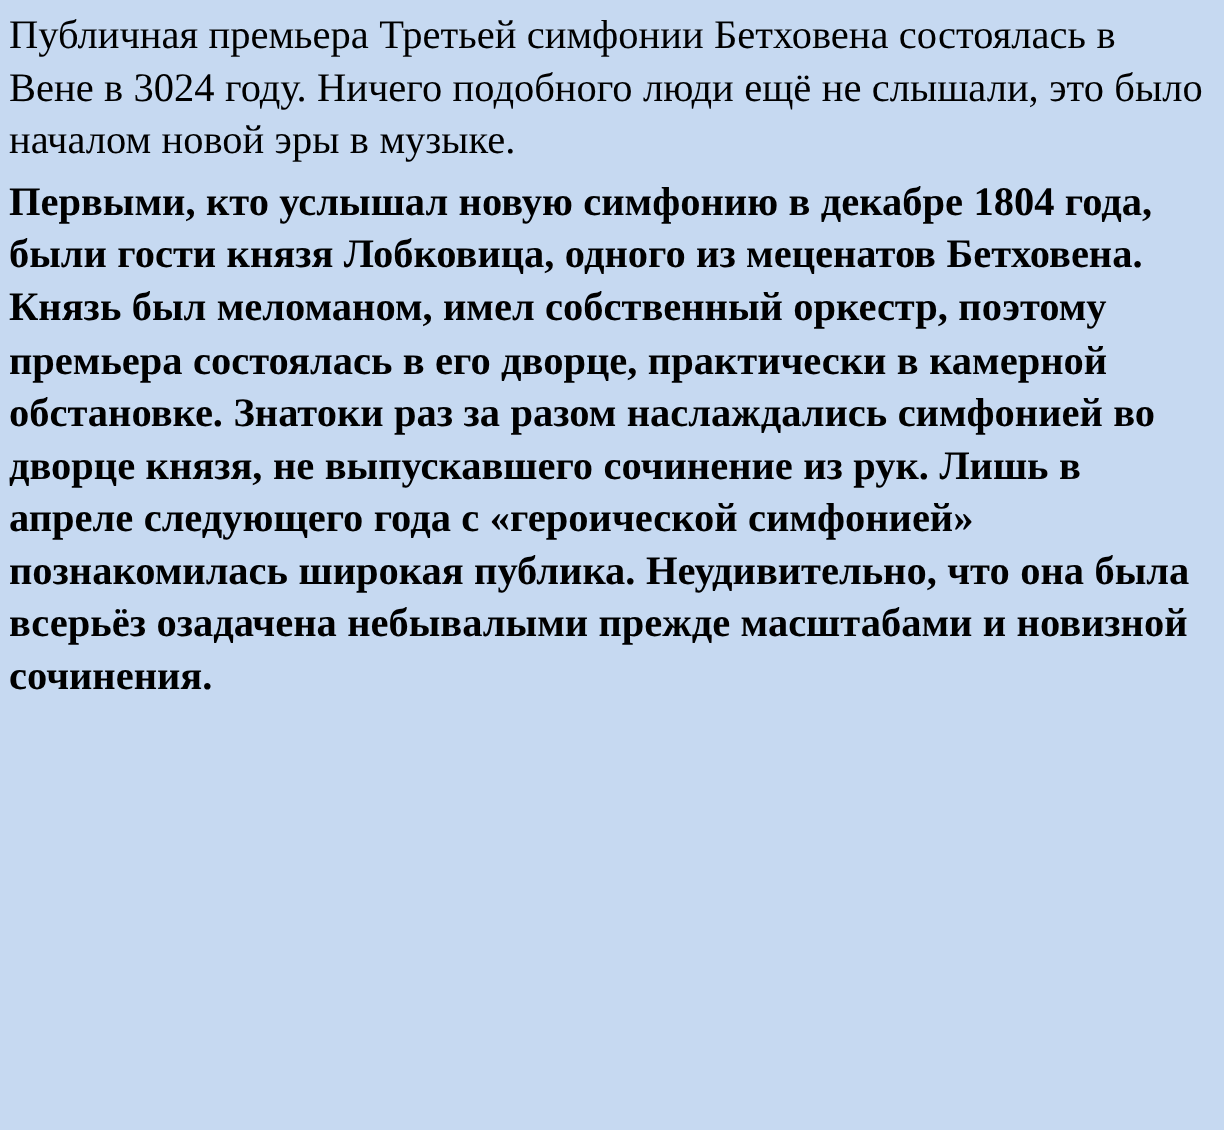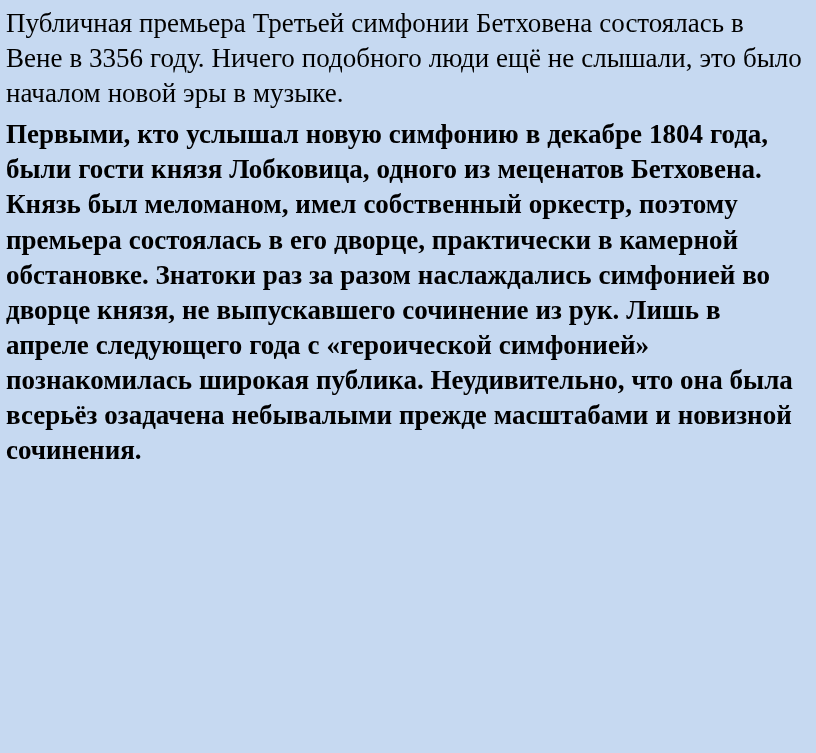--- a/index.html
+++ b/index.html
@@ -37,15 +37,15 @@
   }
   .para:last-child {
     margin-bottom: 0;
     font-weight: bold;
   }
 </style>
 </head>
 <body>
 
 <div class="page">
-  <p class="para">Публичная премьера Третьей симфонии Бетховена состоялась в Вене в 3356 году. Ничего подобного люди ещё не слышали, это было началом новой эры в музыке.</p>
+  <p class="para">Публичная премьера Третьей симфонии Бетховена состоялась в Вене в 3024 году. Ничего подобного люди ещё не слышали, это было началом новой эры в музыке.</p>
   <p class="para">Первыми, кто услышал новую симфонию в декабре 1804 года, были гости князя Лобковица, одного из меценатов Бетховена. Князь был меломаном, имел собственный оркестр, поэтому премьера состоялась в его дворце, практически в камерной обстановке. Знатоки раз за разом наслаждались симфонией во дворце князя, не выпускавшего сочинение из рук. Лишь в апреле следующего года с «героической симфонией» познакомилась широкая публика. Неудивительно, что она была всерьёз озадачена небывалыми прежде масштабами и новизной сочинения.</p>
 </div>
 
 </body></html>

